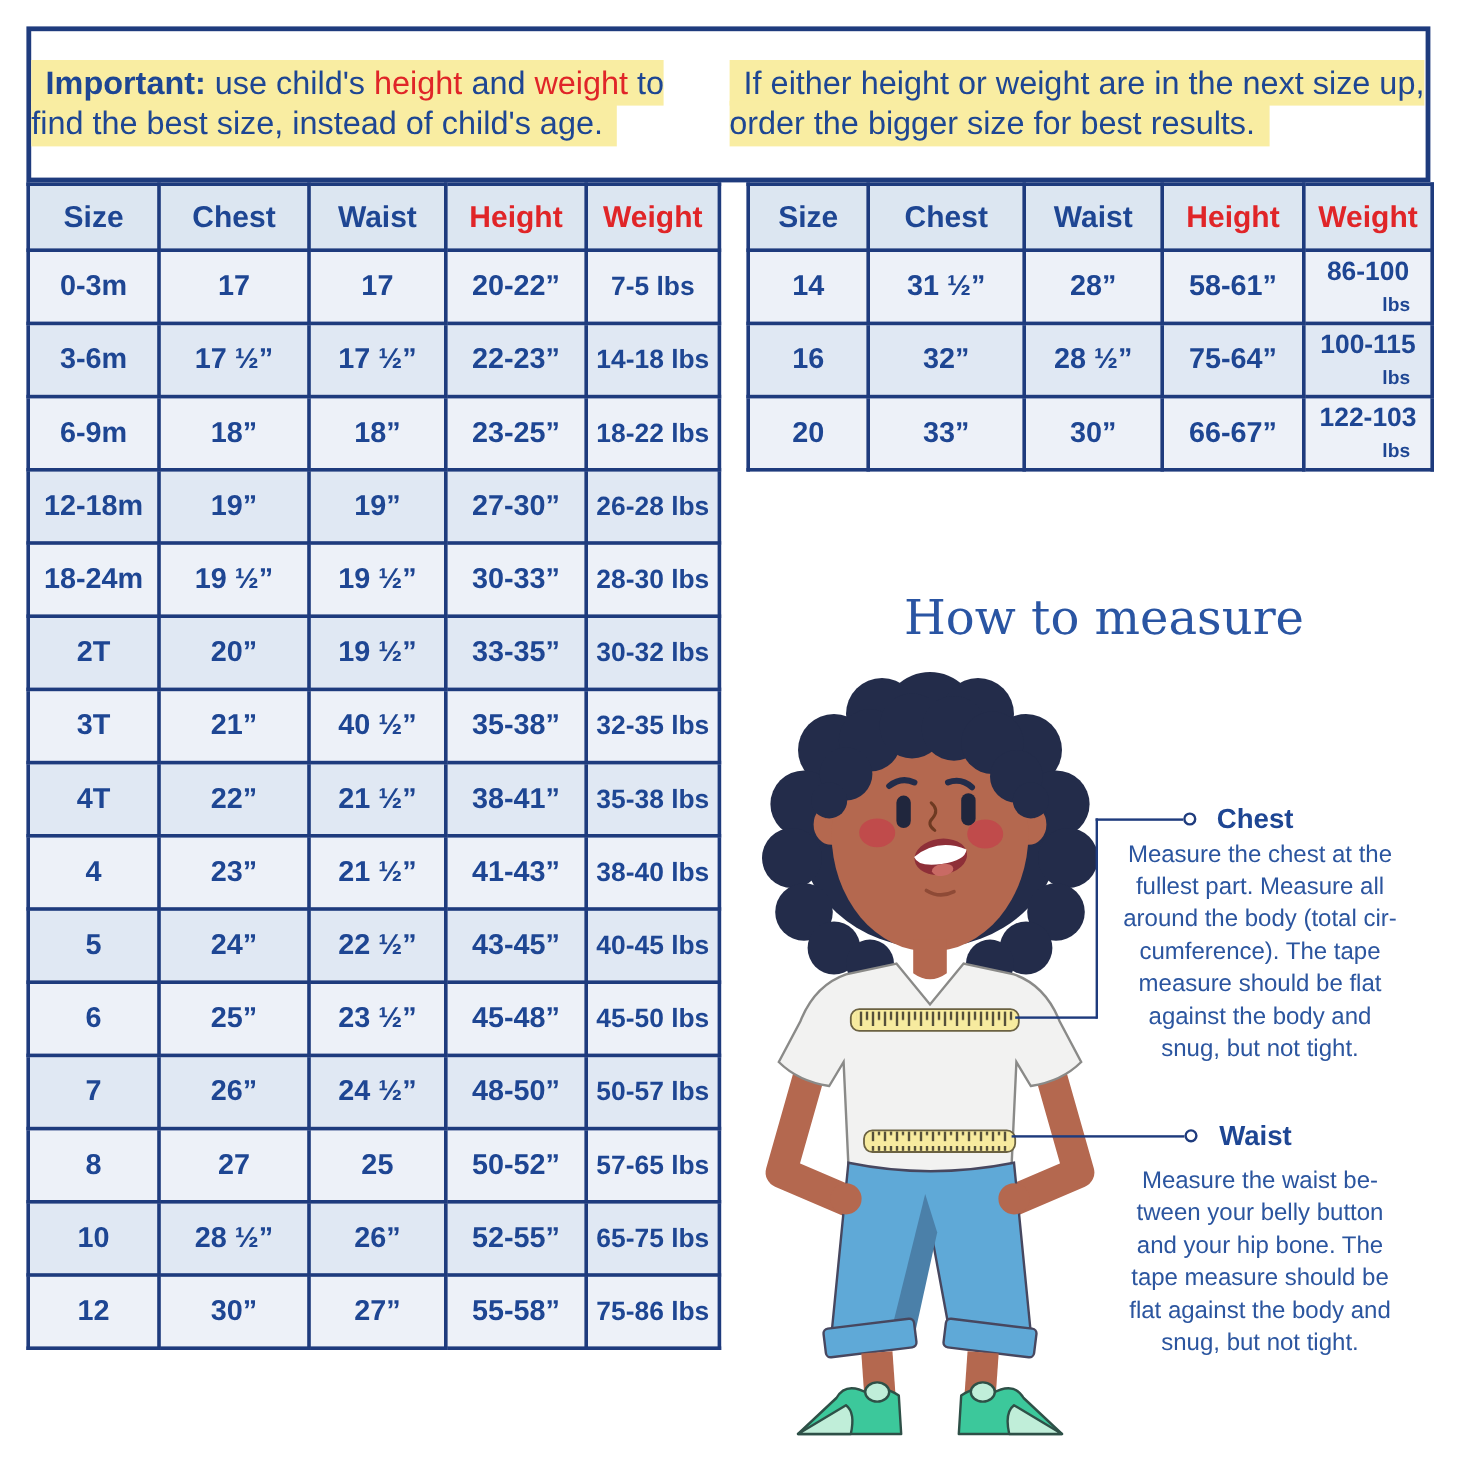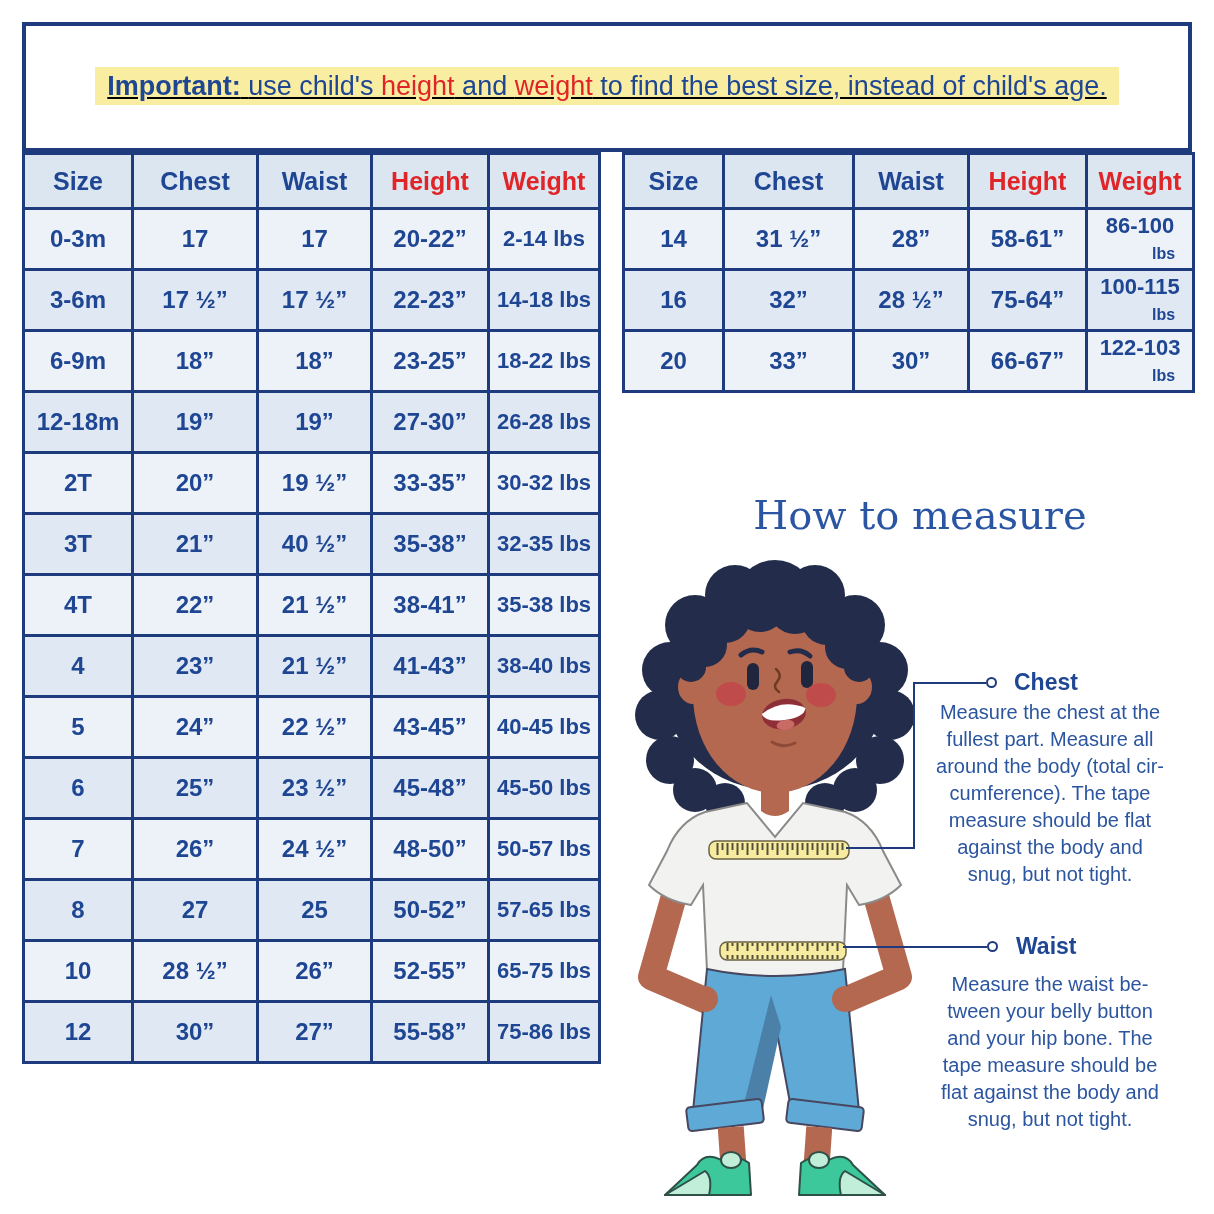--- a/index.html
+++ b/index.html
@@ -12,21 +12,21 @@
     --head-bg:#dce6f1;
     --skin:#b4684f;
     --hair:#232c4a;
   }
   html,body{margin:0;padding:0;background:#ffffff;}
   .page{position:relative;width:1214px;height:1214px;background:#fff;overflow:hidden;
         font-family:"Liberation Sans",sans-serif;}
   
   .notice{position:absolute;left:22px;top:22px;width:1170px;height:130px;box-sizing:border-box;
           border:4px solid var(--navy);background:#fff;display:flex;flex-direction:row;
-          align-items:center;justify-content:center;gap:9px;text-decoration:underline;}
+          align-items:center;justify-content:center;gap:9px;}
   .notice-line{font-size:27px;color:var(--blue-text);}
   .hl{background:var(--hl);padding:4px 12px;line-height:1.25;}
   .hl b{font-weight:bold;}
   .red{color:var(--red);}
   
   table{border-collapse:collapse;table-layout:fixed;position:absolute;padding-left:10px;}
   #left-table{left:22px;top:152px;width:576px;}
   #right-table{left:622px;top:152px;width:570px;}
   th,td{border:3px solid var(--navy);text-align:center;vertical-align:middle;padding:0;}
   th{height:52px;font-size:25px;font-weight:bold;color:var(--blue-text);background:var(--head-bg);}
@@ -52,20 +52,21 @@
   
   #child{position:absolute;left:635px;top:555px;width:280px;height:650px;}
 </style>
 </head>
 <body>
 
 <div class="page">
 
   <div class="notice">
     <div class="notice-line"><span class="hl"><b>Important:</b> <span>use child's </span><span class="red">height</span><span> and </span><span class="red">weight</span><span> to find the best size, instead of child's age.</span></span></div>
+    <div class="notice-line"><span class="hl">If either height or weight are in the next size up, order the bigger size for best results.</span></div>
   </div>
 
   <table id="left-table">
     <colgroup>
       <col style="width:109px">
         <col style="width:125px">
         <col style="width:114px">
       <col style="width:117px">
         <col style="width:111px">
     </colgroup>
@@ -75,21 +76,21 @@
           <th>Chest</th>
           <th>Waist</th>
           <th>Height</th>
           <th>Weight</th>
         </tr>
         <tr>
           <td>0-3m</td>
           <td>17</td>
           <td>17</td>
           <td>20-22”</td>
-          <td>2-14 lbs</td>
+          <td>7-5 lbs</td>
         </tr>
         <tr>
           <td>3-6m</td>
           <td>17 ½”</td>
           <td>17 ½”</td>
           <td>22-23”</td>
           <td>14-18 lbs</td>
         </tr>
         <tr>
           <td>6-9m</td>
@@ -97,20 +98,27 @@
           <td>18”</td>
           <td>23-25”</td>
           <td>18-22 lbs</td>
         </tr>
         <tr>
           <td>12-18m</td>
           <td>19”</td>
           <td>19”</td>
           <td>27-30”</td>
           <td>26-28 lbs</td>
+        </tr>
+        <tr>
+          <td>18-24m</td>
+          <td>19 ½”</td>
+          <td>19 ½”</td>
+          <td>30-33”</td>
+          <td>28-30 lbs</td>
         </tr>
         <tr>
           <td>2T</td>
           <td>20”</td>
           <td>19 ½”</td>
           <td>33-35”</td>
           <td>30-32 lbs</td>
         </tr>
         <tr>
           <td>3T</td>

